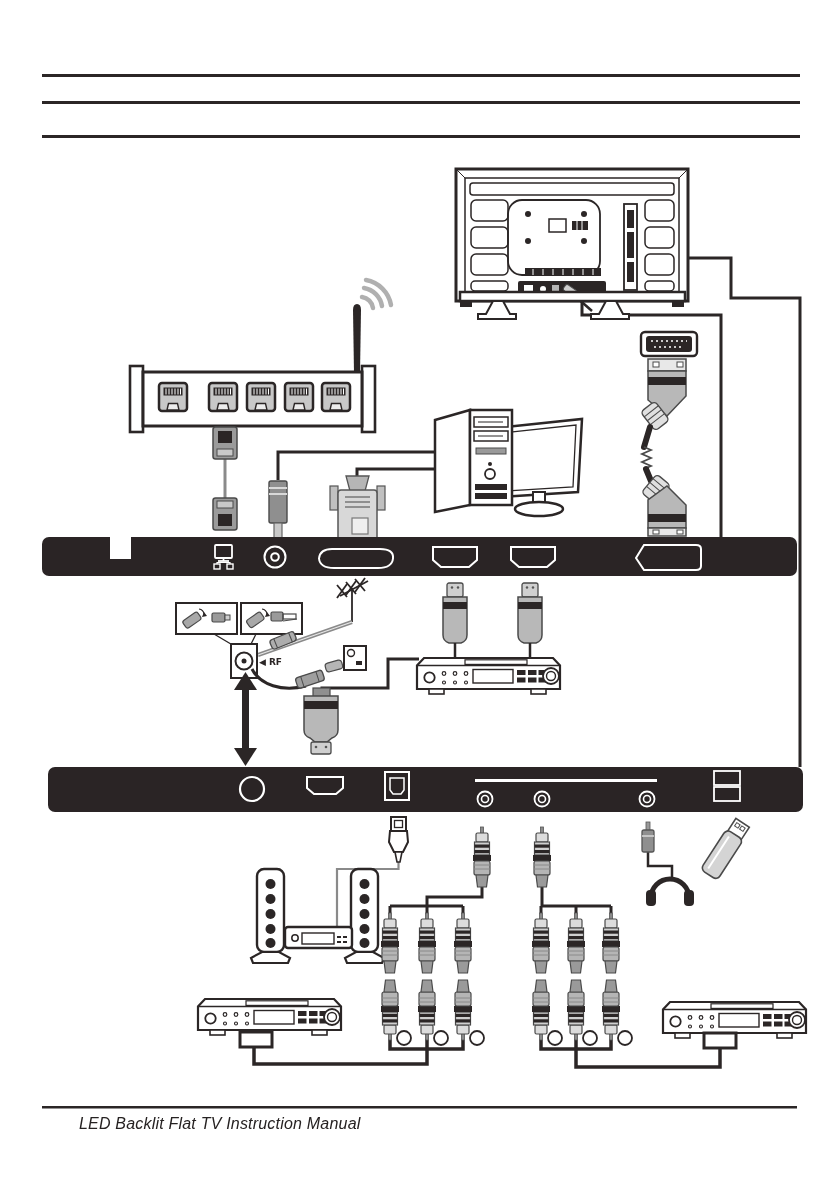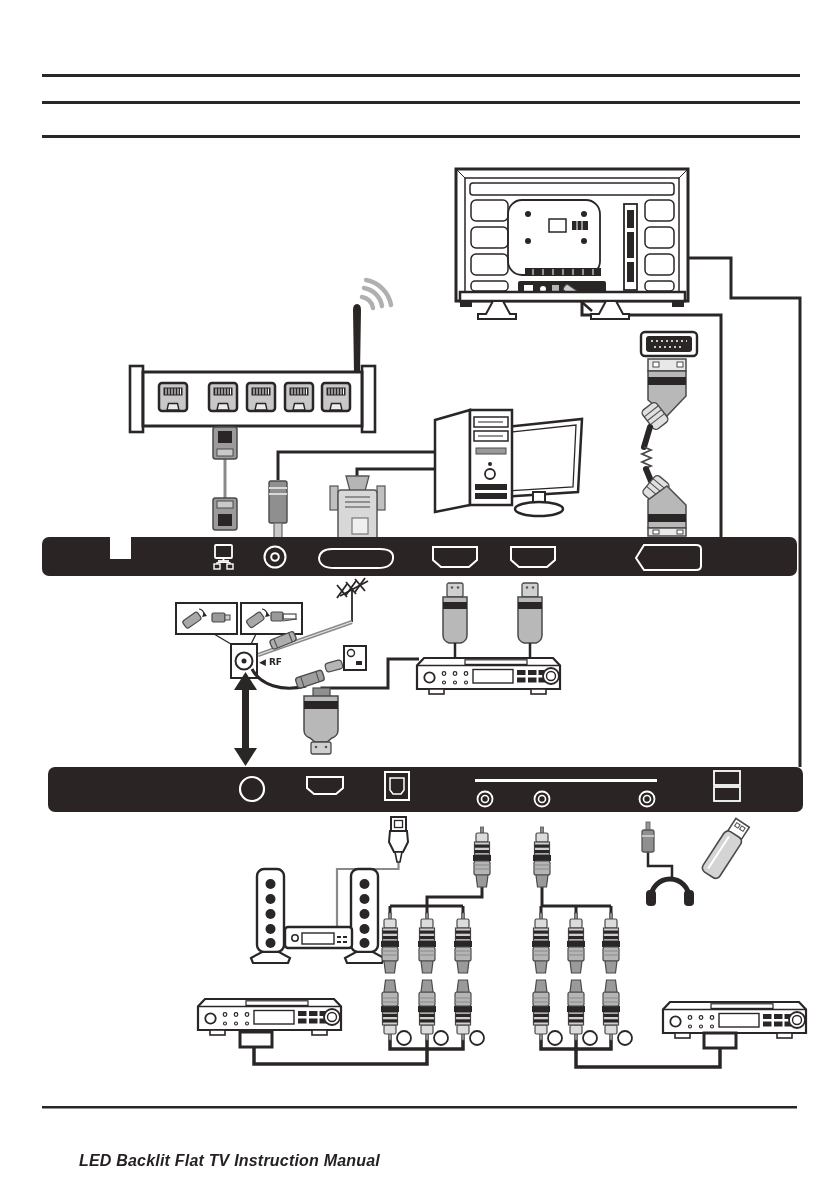--- a/index.html
+++ b/index.html
@@ -1,20 +1,20 @@
 <!DOCTYPE html>
 <html><head>
 <meta charset="utf-8">
 <style>
   html,body{margin:0;padding:0;background:#ffffff;}
   .page{position:relative;width:839px;height:1191px;background:#fff;overflow:hidden;
         font-family:"Liberation Sans",sans-serif;text-align:center;}
   .page svg{position:absolute;left:0;top:0;}
   .footer-text{position:absolute;left:79px;top:1115px;font-size:16px;font-style:italic;
-        font-weight:700;color:#262222;letter-spacing:.2px;margin-top:37px;}
+        font-weight:400;color:#262222;letter-spacing:.2px;}
 </style>
 </head>
 <body>
 
 <div class="page">
 <svg width="839" height="1191" viewBox="0 0 839 1191">
 <defs>
   <g id="router-port">
     <rect x="0" y="0" width="28" height="28" rx="3" fill="#c8c8c8" stroke="#2b2626" stroke-width="2.5"></rect>
     <rect x="4.5" y="4.5" width="19" height="8" fill="#2b2626"></rect>

